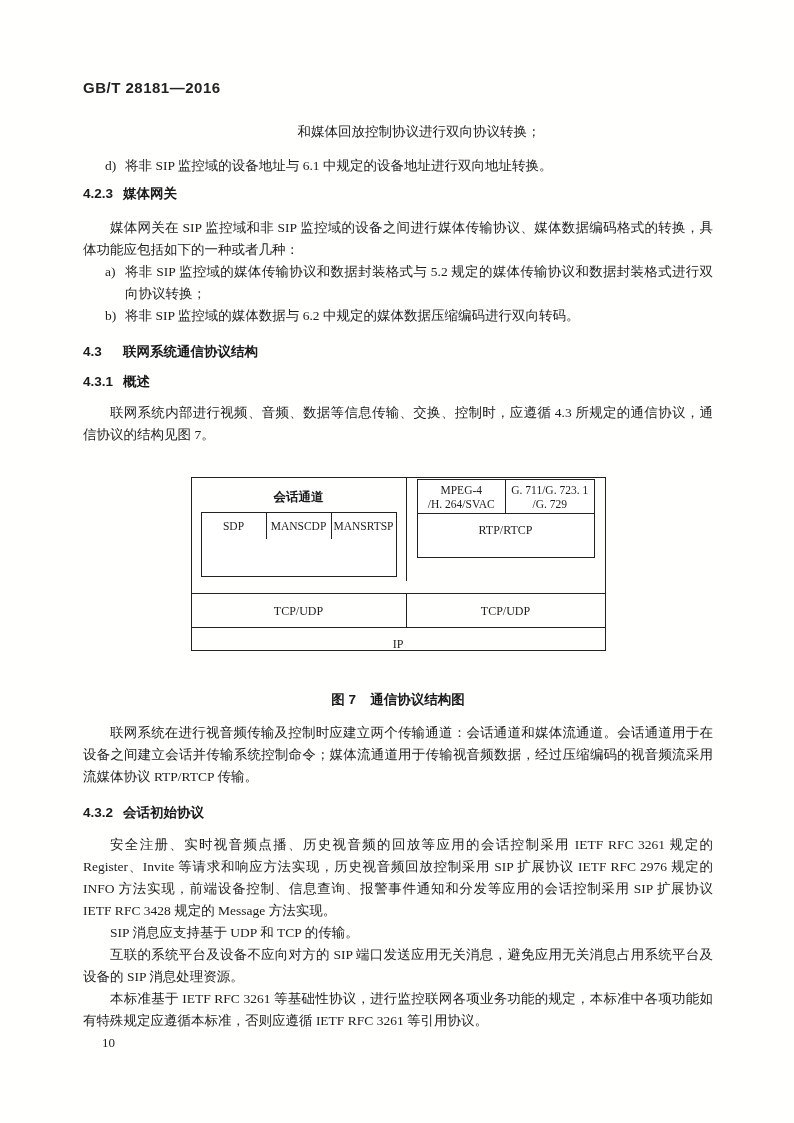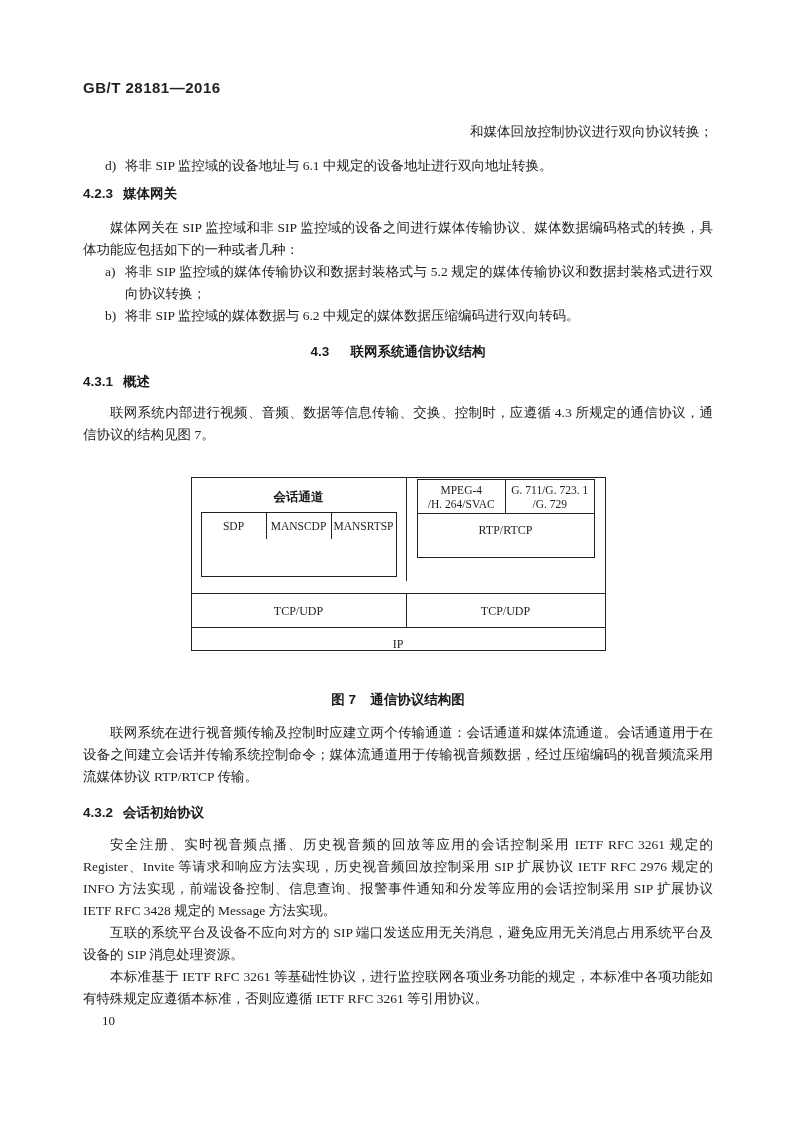--- a/index.html
+++ b/index.html
@@ -18,36 +18,36 @@
     padding:80px 81px 0 83px; 
   }
   .doc-header {
     font-family:"Liberation Sans","DejaVu Sans",sans-serif;
     font-weight:bold;
     font-size:15px;
     line-height:16px;
     letter-spacing:0.5px;
     color:#222;
   }
-  .carryover { margin:25px 0 12px 42px; text-align:right; }
+  .carryover { margin:25px 0 12px 42px; text-align:center; }
   .list-item { display:flex; margin-left:22px; }
   .list-item.mt4 { margin-top:4px; }
   .list-marker { flex:none; width:20px; }
   .list-text { flex:1; text-align:justify; }
   .heading {
     display:flex;
     font-family:"Liberation Sans","DejaVu Sans",sans-serif;
     font-weight:bold;
     font-size:13.5px;
     line-height:22px;
     color:#1a1a1a;
   }
   .heading .h-num { flex:none; width:40px; }
   .h423 { margin-top:6px; }
-  .h43  { margin-top:14px;justify-content:center; }
+  .h43  { margin-top:14px; }
   .h431 { margin-top:8px; }
   .h432 { margin-top:14px; }
   .para { text-align:justify; text-indent:2em; }
   .p-gateway { margin-top:12px; }
   .p-overview { margin-top:9px; }
   .p-channels { margin-top:11px; }
   .p-sip1 { margin-top:10px; }
 
   
   .protocol-fig {
@@ -198,19 +198,20 @@
     </div>
 
     <p class="para p-channels">联网系统在进行视音频传输及控制时应建立两个传输通道：会话通道和媒体流通道。会话通道用于在设备之间建立会话并传输系统控制命令；媒体流通道用于传输视音频数据，经过压缩编码的视音频流采用流媒体协议 RTP/RTCP 传输。</p>
 
     <div class="heading h432">
       <span class="h-num">4.3.2</span>
       <span class="h-title">会话初始协议</span>
     </div>
 
     <p class="para p-sip1">安全注册、实时视音频点播、历史视音频的回放等应用的会话控制采用 IETF RFC 3261 规定的 Register、Invite 等请求和响应方法实现，历史视音频回放控制采用 SIP 扩展协议 IETF RFC 2976 规定的 INFO 方法实现，前端设备控制、信息查询、报警事件通知和分发等应用的会话控制采用 SIP 扩展协议 IETF RFC 3428 规定的 Message 方法实现。</p>
+    <p class="para">SIP 消息应支持基于 UDP 和 TCP 的传输。</p>
     <p class="para">互联的系统平台及设备不应向对方的 SIP 端口发送应用无关消息，避免应用无关消息占用系统平台及设备的 SIP 消息处理资源。</p>
     <p class="para">本标准基于 IETF RFC 3261 等基础性协议，进行监控联网各项业务功能的规定，本标准中各项功能如有特殊规定应遵循本标准，否则应遵循 IETF RFC 3261 等引用协议。</p>
 
     <div class="page-num">10</div>
 
   </div>
 </div>
 
 </body></html>

